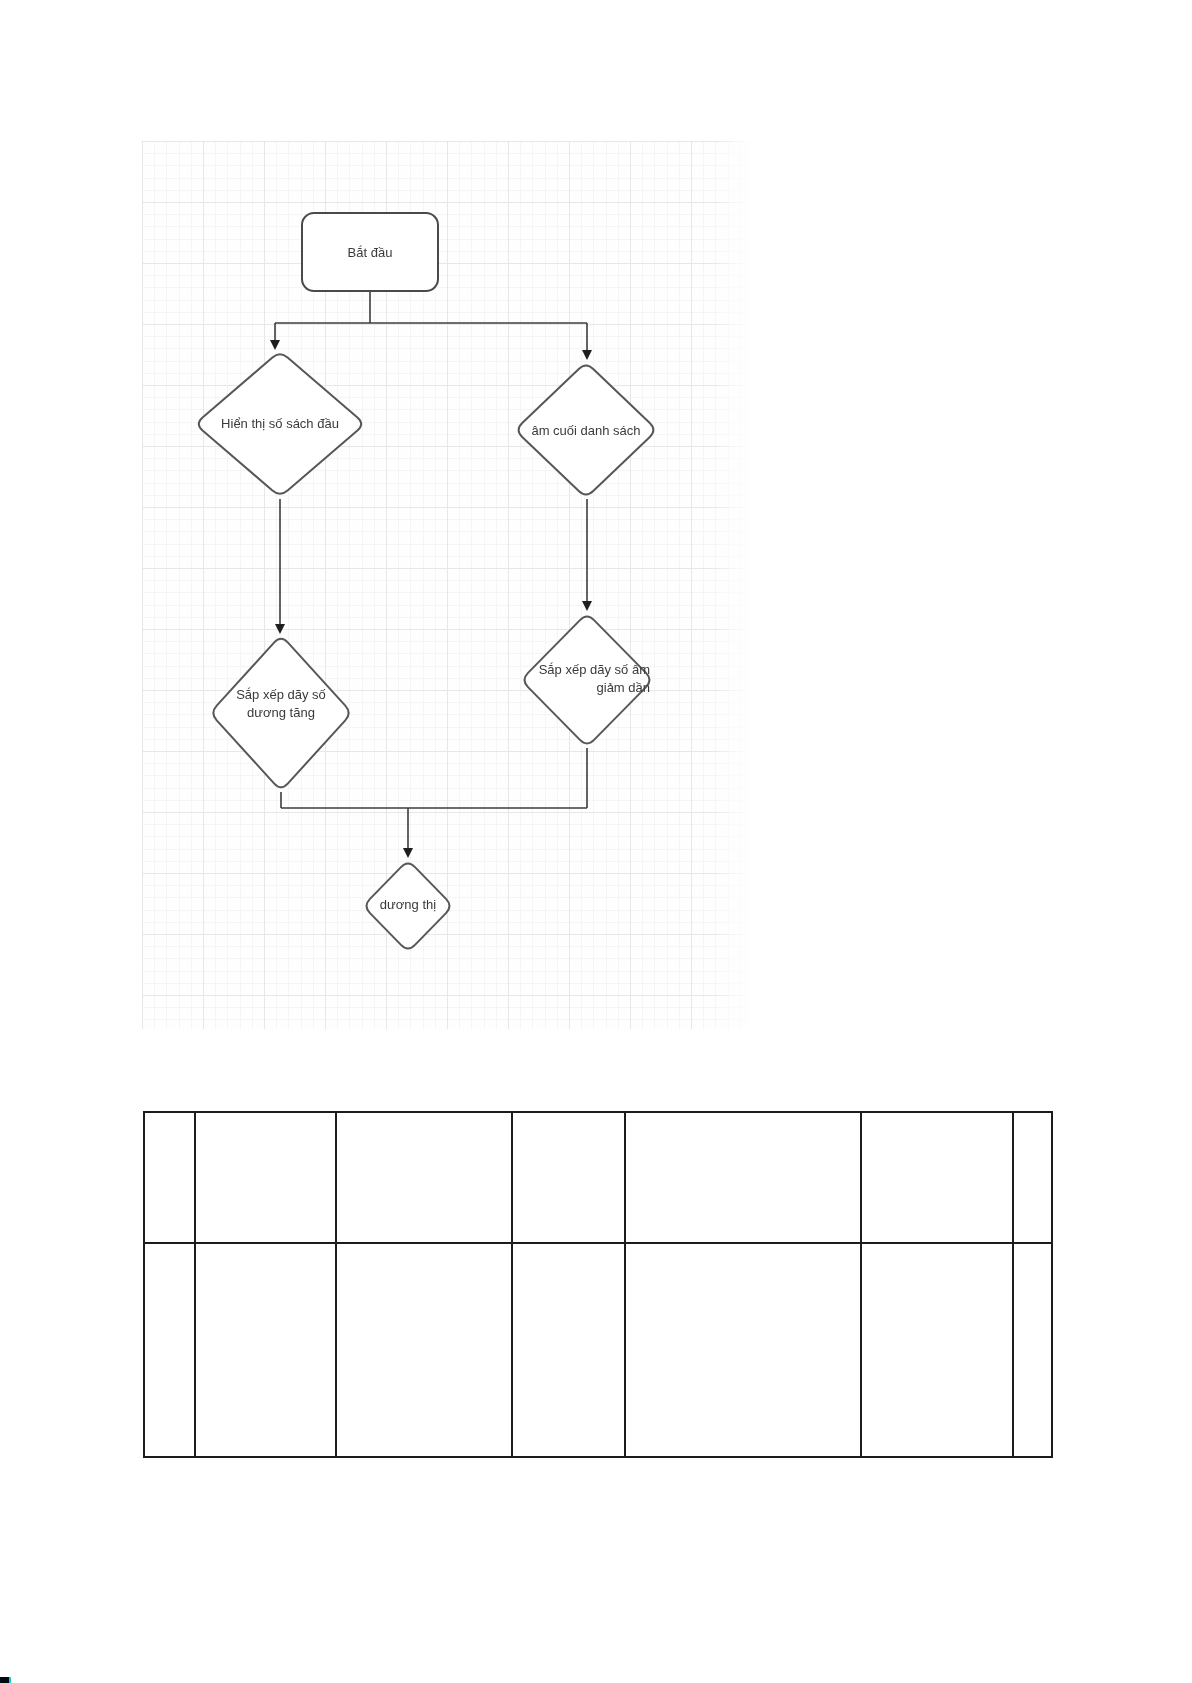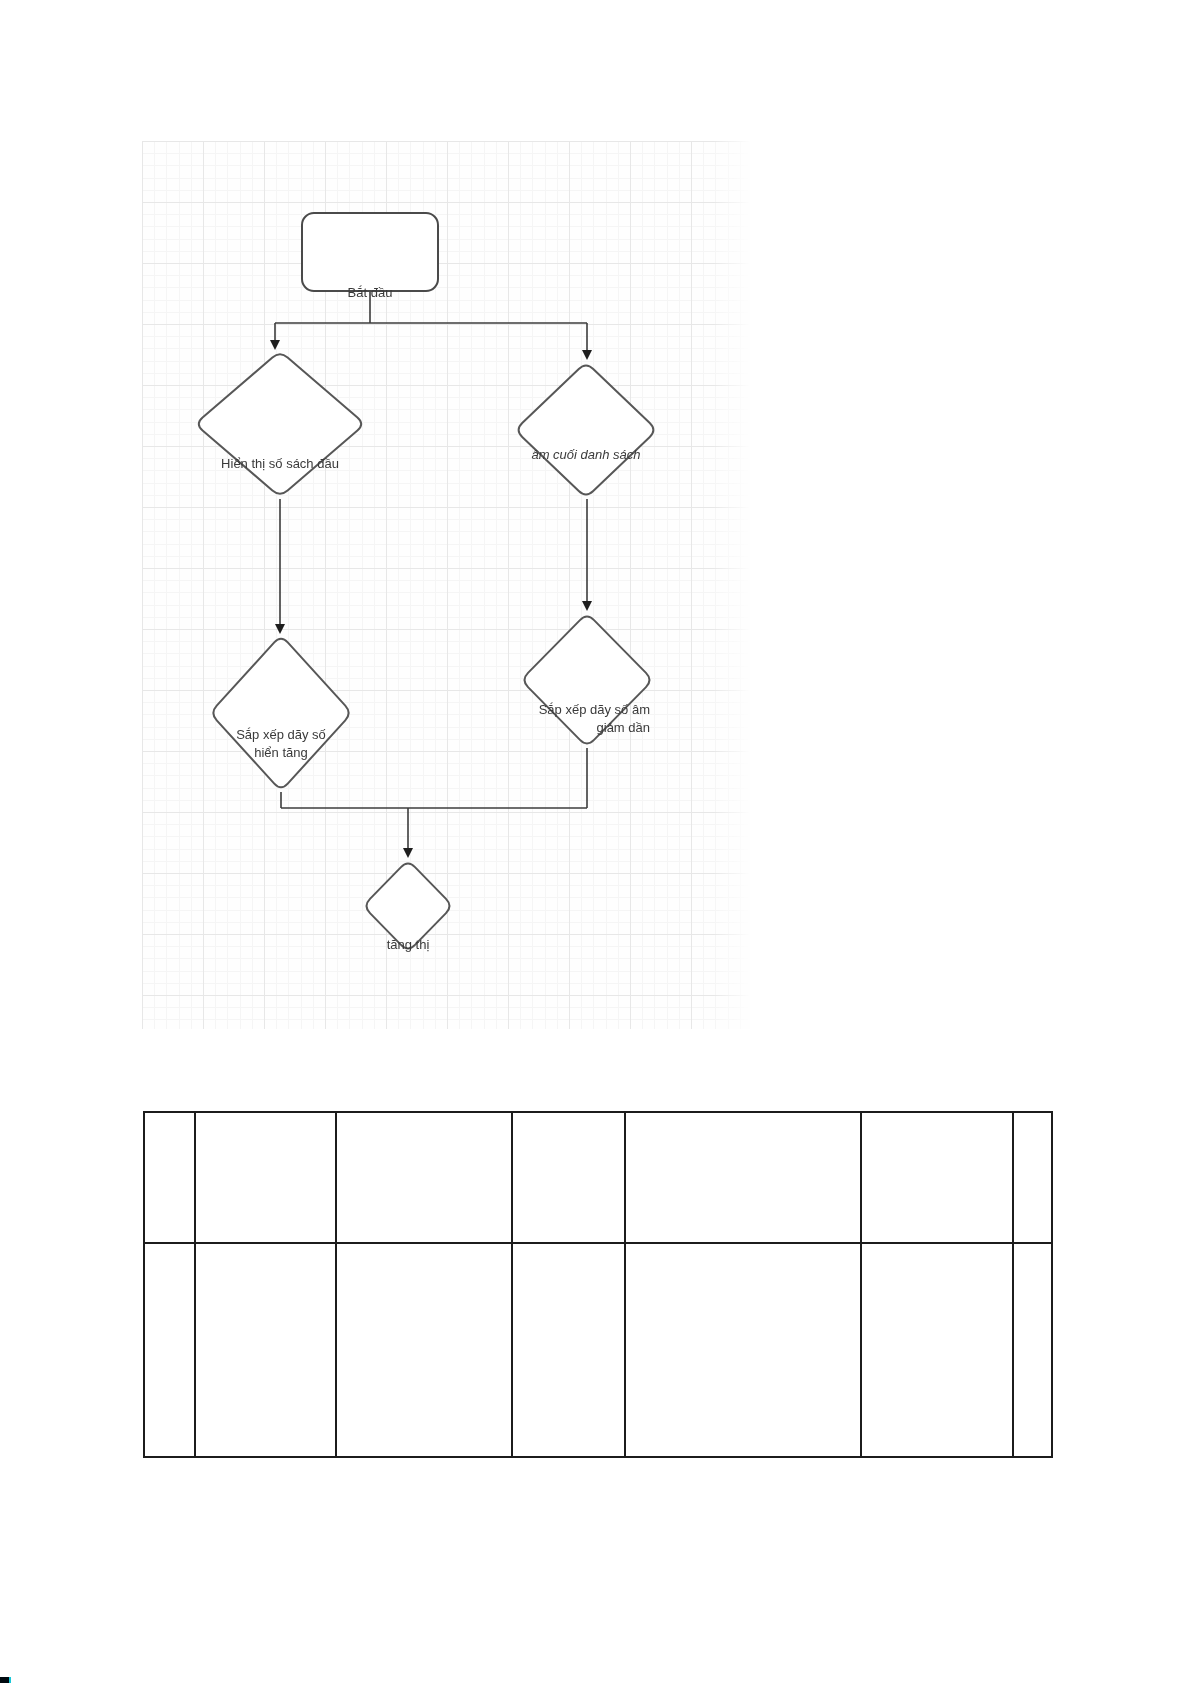--- a/index.html
+++ b/index.html
@@ -42,26 +42,25 @@
     width: 100%;
     height: 100%;
   }
   .node-label {
     position: absolute;
     transform: translate(-50%, -50%);
     text-align: center;
     color: #3a3a3a;
     font-size: 13px;
     line-height: 1.35;
-    margin-top: 40px;
   }
   
   .lbl-start     { left: 228px; top: 112px; white-space: nowrap; }
   .lbl-top-left  { left: 138px; top: 283px; white-space: nowrap; }
-  .lbl-top-right { left: 444px; top: 274px; white-space: nowrap; font-style: italic; }
+  .lbl-top-right { left: 444px; top: 290px; white-space: nowrap; }
   .lbl-mid-left  { left: 139px; top: 563px; width: 104px; }
   .lbl-mid-right { left: 445px; top: 538px; width: 126px; text-align: right; }
   .lbl-end       { left: 266px; top: 764px; white-space: nowrap; }
 
   
   .content-table {
     position: absolute;
     left: 143px;
     top: 1111px;
     border-collapse: collapse;
@@ -128,23 +127,23 @@
       <path fill="#ffffff" stroke="#575757" stroke-width="2" d="M 145.58626245570488,216.51526069725244 L 215.41373754429512,276.4847393027476 Q 223,283 215.41373754429512,289.5152606972524 L 145.58626245570488,349.4847393027476 Q 138,356 130.41373754429512,349.4847393027476 L 60.5862624557049,289.5152606972524 Q 53,283 60.5862624557049,276.4847393027476 L 130.41373754429512,216.51526069725244 Q 138,210 145.58626245570488,216.51526069725244 Z"></path>
       <path fill="#ffffff" stroke="#575757" stroke-width="2" d="M 451.2219989265139,227.916844042295 L 507.7780010734861,282.083155957705 Q 515,289 507.7780010734861,295.916844042295 L 451.2219989265139,350.083155957705 Q 444,357 436.7780010734861,350.083155957705 L 380.2219989265139,295.916844042295 Q 373,289 380.2219989265139,282.083155957705 L 436.7780010734861,227.916844042295 Q 444,221 451.2219989265139,227.916844042295 Z"></path>
       <path fill="#ffffff" stroke="#575757" stroke-width="2" d="M 145.73144557658767,501.3951092249836 L 203.26855442341233,564.6048907750163 Q 210,572 203.26855442341233,579.3951092249837 L 145.73144557658767,642.6048907750163 Q 139,650 132.26855442341233,642.6048907750163 L 74.73144557658767,579.3951092249837 Q 68,572 74.73144557658767,564.6048907750163 L 132.26855442341233,501.3951092249836 Q 139,494 145.73144557658767,501.3951092249836 Z"></path>
       <path fill="#ffffff" stroke="#575757" stroke-width="2" d="M 452.017703527782,479.12403236911206 L 503.982296472218,531.875967630888 Q 511,539 503.982296472218,546.124032369112 L 452.017703527782,598.875967630888 Q 445,606 437.982296472218,598.875967630888 L 386.017703527782,546.124032369112 Q 379,539 386.017703527782,531.875967630888 L 437.982296472218,479.12403236911206 Q 445,472 452.017703527782,479.12403236911206 Z"></path>
       <path fill="#ffffff" stroke="#575757" stroke-width="2" d="M 272.9929415546373,726.1483402558515 L 304.0070584453627,757.8516597441485 Q 311,765 304.0070584453627,772.1483402558515 L 272.9929415546373,803.8516597441485 Q 266,811 259.0070584453627,803.8516597441485 L 227.9929415546373,772.1483402558515 Q 221,765 227.9929415546373,757.8516597441485 L 259.0070584453627,726.1483402558515 Q 266,719 272.9929415546373,726.1483402558515 Z"></path>
     </svg>
 
     <div class="node-label lbl-start">Bắt đầu</div>
     <div class="node-label lbl-top-left">Hiển thị số sách đầu</div>
     <div class="node-label lbl-top-right">âm cuối danh sách</div>
-    <div class="node-label lbl-mid-left">Sắp xếp dãy số hiển tăng</div>
+    <div class="node-label lbl-mid-left">Sắp xếp dãy số dương tăng</div>
     <div class="node-label lbl-mid-right">Sắp xếp dãy số âm giảm dần</div>
-    <div class="node-label lbl-end">tăng thị</div>
+    <div class="node-label lbl-end">dương thị</div>
   </div>
 
   <table class="content-table">
     <tbody>
         <tr class="row-header">
           <td class="col1"></td>
           <td class="col2"></td>
           <td class="col3"></td>
           <td class="col4"></td>
           <td class="col5"></td>

